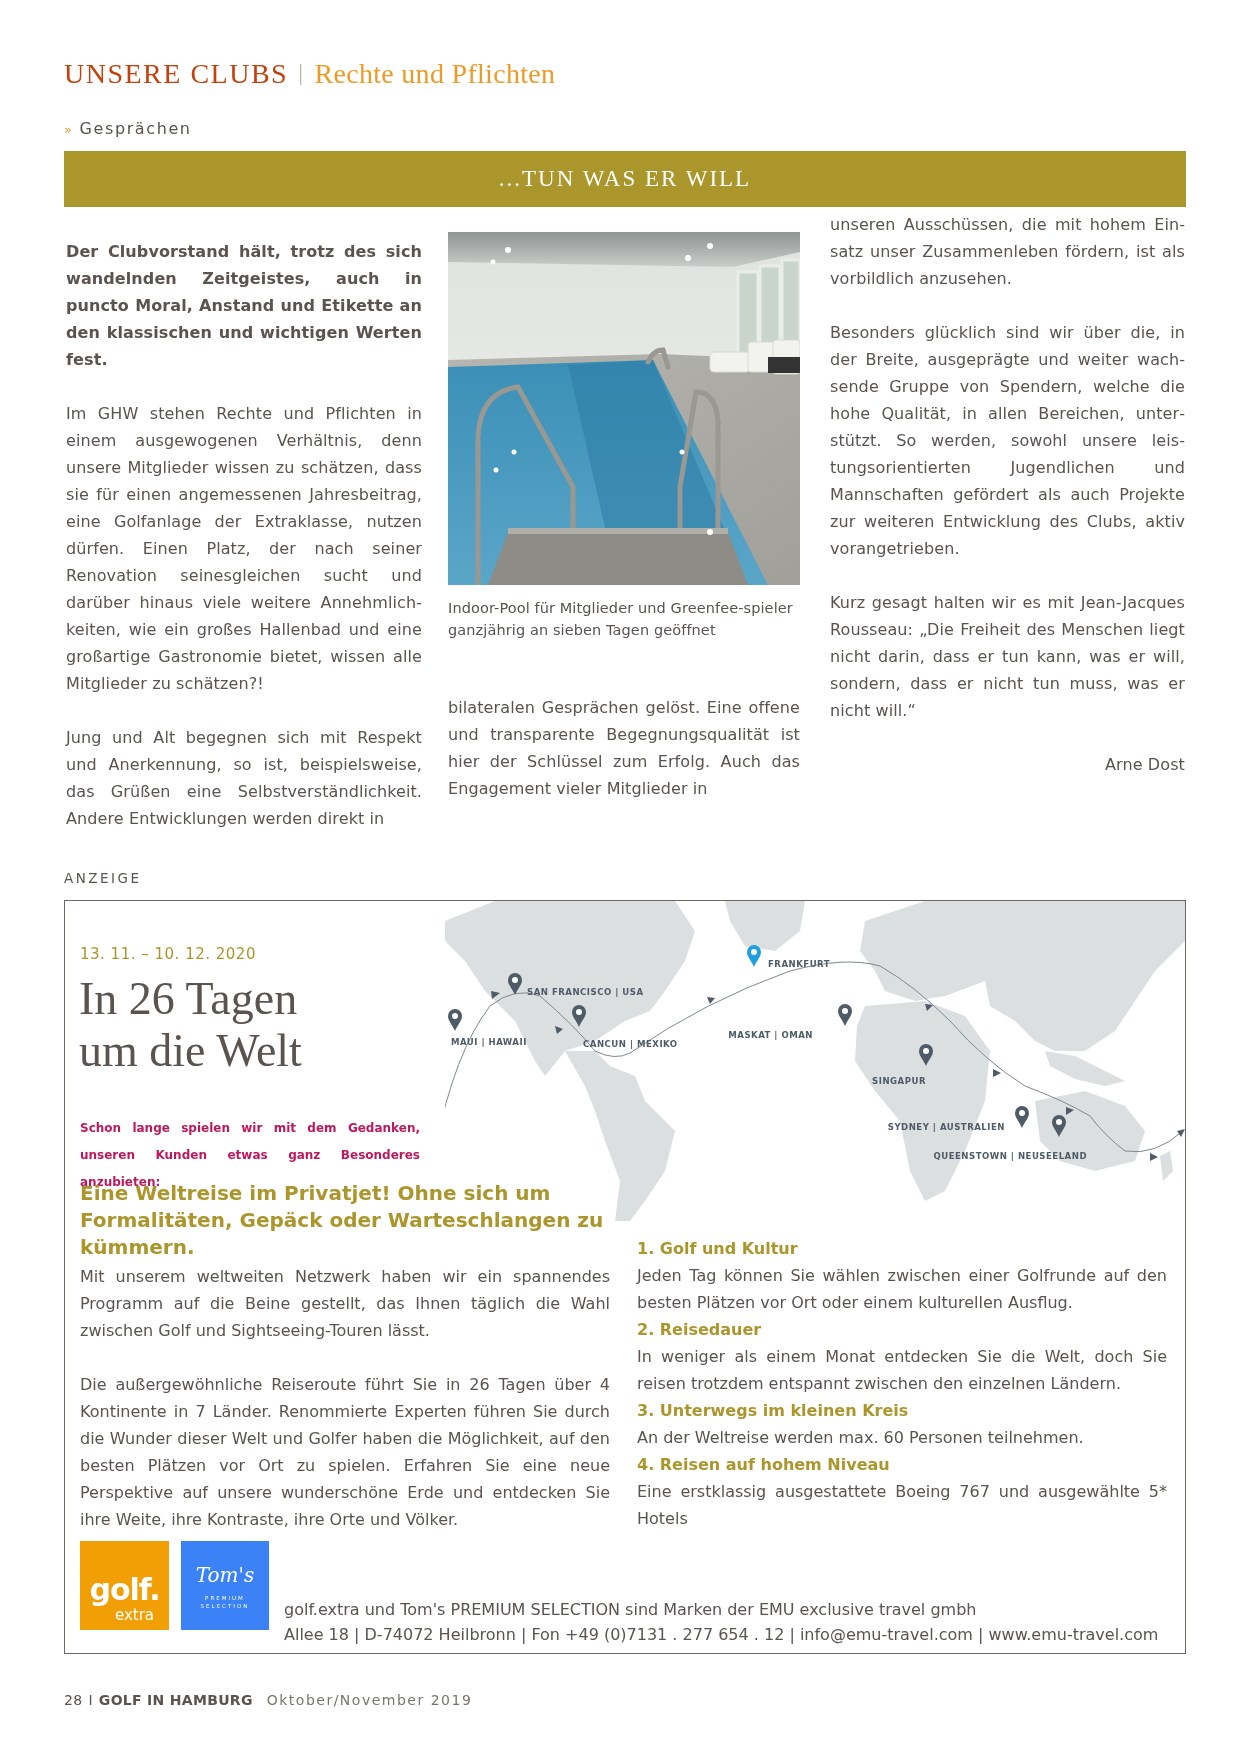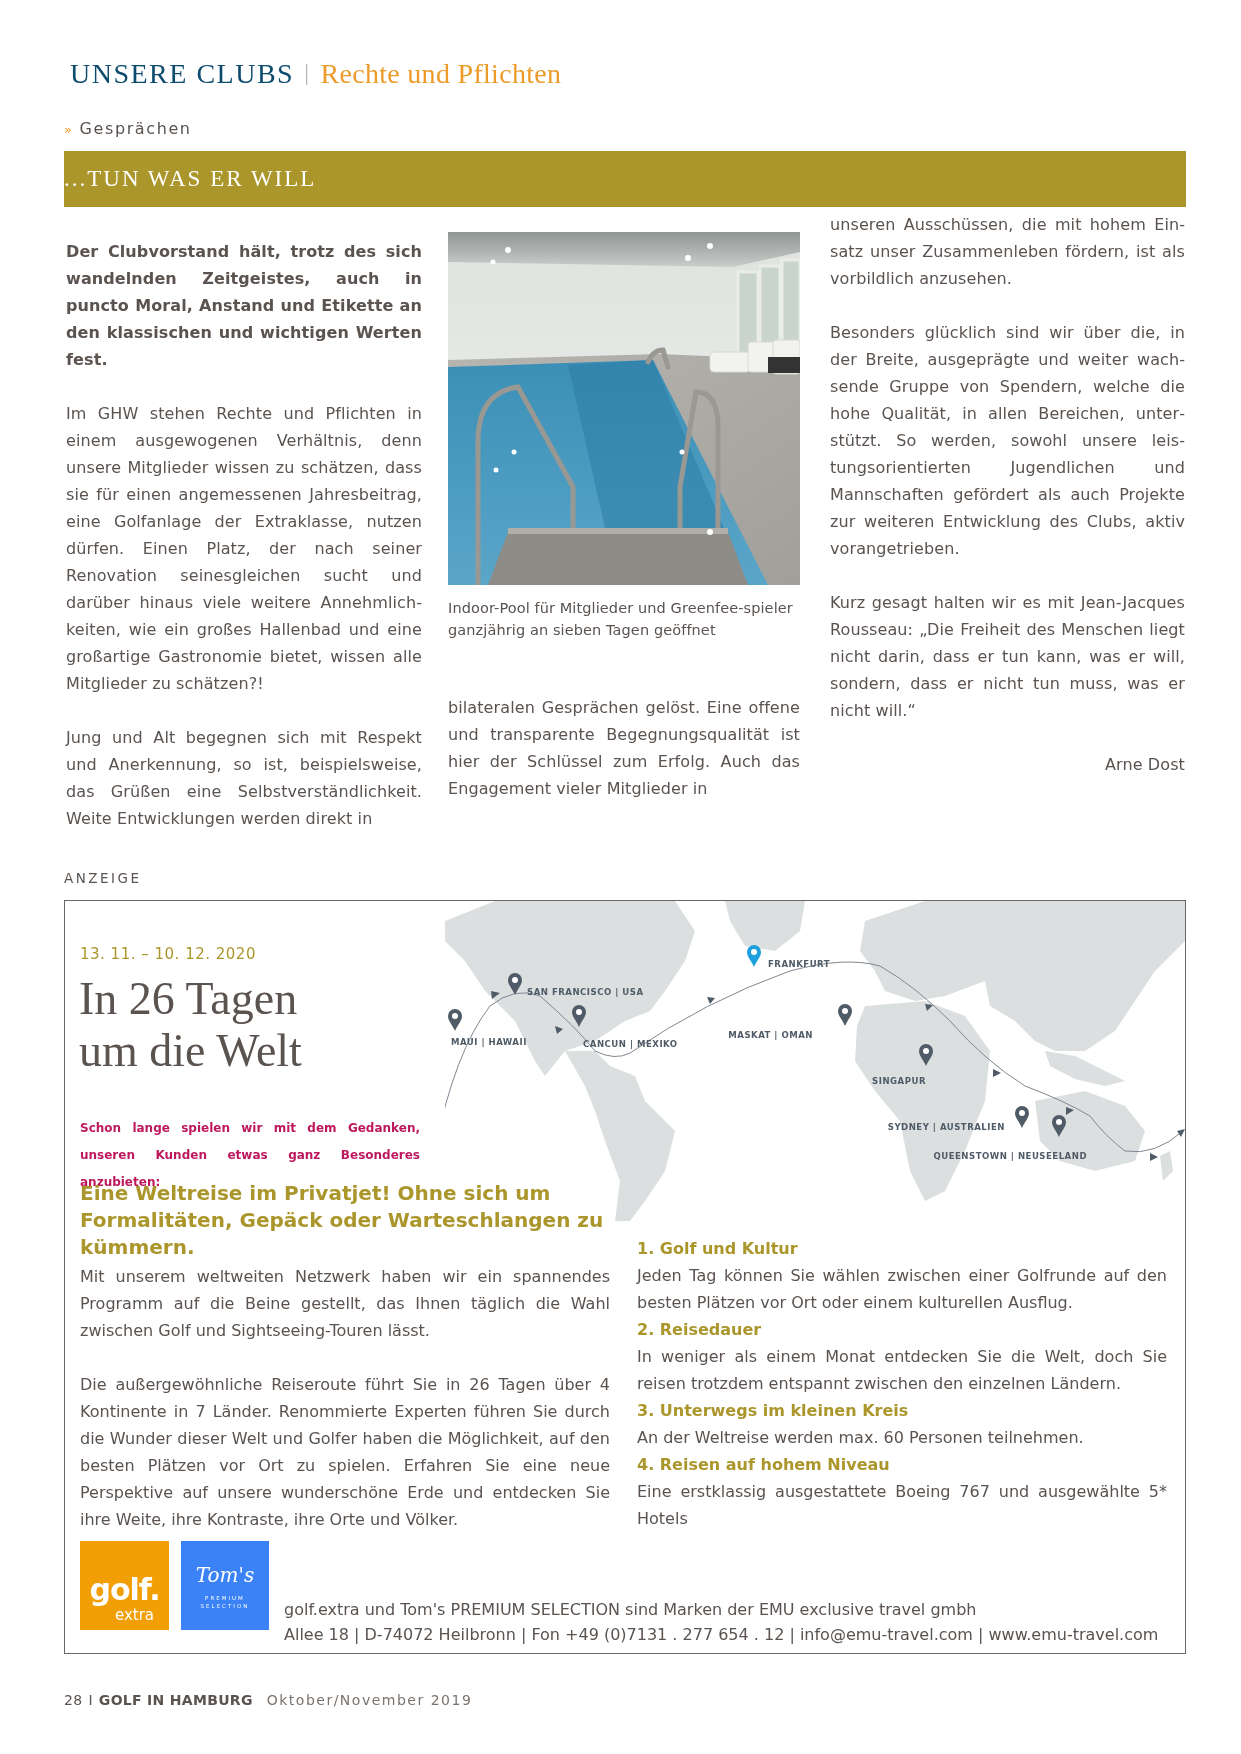--- a/index.html
+++ b/index.html
@@ -1,27 +1,27 @@
 <!DOCTYPE html>
 <html><head>
 <meta charset="utf-8">
 <style>
   * { box-sizing: border-box; margin: 0; padding: 0; }
   html, body { width: 1241px; height: 1754px; background: #ffffff; overflow: hidden; }
   body { position: relative; font-family: "DejaVu Sans", sans-serif; color: #5a534f; }
 
   .header { position: absolute; left: 64px; top: 58px; font-family: "Liberation Serif", serif; font-size: 28px; letter-spacing: 1.5px; white-space: nowrap; }
-  .header .section { color: #0c4a6e; margin-left: 6px; }
+  .header .section { color: #c2410c; }
   .header .sep { color: #b8b2ad; font-size: 24px; margin: 0 10px; position: relative; top: -3px; }
   .header .topic { color: #ec9a28; letter-spacing: 0.3px; }
 
   .breadcrumb { position: absolute; left: 64px; top: 119px; font-size: 16px; letter-spacing: 1.6px; color: #5a534f; white-space: nowrap; }
   .breadcrumb .raquo { color: #ec9a28; font-size: 13px; margin-right: 6px; }
 
-  .banner { position: absolute; left: 64px; top: 151px; width: 1122px; height: 56px; background: #ab962c; display: flex; align-items: center; justify-content: flex-start; }
+  .banner { position: absolute; left: 64px; top: 151px; width: 1122px; height: 56px; background: #ab962c; display: flex; align-items: center; justify-content: center; }
   .banner span { font-family: "Liberation Serif", serif; color: #fff; font-size: 23px; letter-spacing: 2px; }
 
   .col { position: absolute; font-size: 16px; line-height: 27px; text-align: justify; hyphens: manual; color: #5a534f; letter-spacing: 0.1px; }
   .col p { margin-bottom: 27px; }
   .col p.last { margin-bottom: 0; }
   .col .lead { font-weight: bold; }
   .col1 { left: 66px; top: 238px; width: 356px; }
   .col2 { left: 448px; top: 694px; width: 352px; }
   .col3 { left: 830px; top: 211px; width: 355px; }
   .signature { text-align: right; }
@@ -69,21 +69,21 @@
   <span class="raquo">»</span><span>Gesprächen</span>
 </div>
 
 <div class="banner">
   <span>...TUN WAS ER WILL</span>
 </div>
 
 <div class="col col1">
   <p class="lead">Der Clubvorstand hält, trotz des sich wandelnden Zeitgeistes, auch in puncto Moral, Anstand und Etikette an den klas­sischen und wichtigen Werten fest.</p>
   <p>Im GHW stehen Rechte und Pflichten in einem ausgewogenen Verhältnis, denn unsere Mitglieder wissen zu schätzen, dass sie für einen angemessenen Jahres­beitrag, eine Golfanlage der Extraklasse, nutzen dürfen. Einen Platz, der nach sei­ner Renovation seinesgleichen sucht und darüber hinaus viele weitere Annehmlich­keiten, wie ein großes Hallenbad und eine großartige Gastronomie bietet, wissen alle Mitglieder zu schätzen?!</p>
-  <p class="last">Jung und Alt begegnen sich mit Respekt und Anerkennung, so ist, beispielsweise, das Grüßen eine Selbstverständlichkeit. Weite Entwicklungen werden direkt in</p>
+  <p class="last">Jung und Alt begegnen sich mit Respekt und Anerkennung, so ist, beispielsweise, das Grüßen eine Selbstverständlichkeit. Andere Entwicklungen werden direkt in</p>
 </div>
 
 <div class="pool-photo">
   <svg width="352" height="353" viewBox="0 0 352 353">
     <defs>
       <linearGradient id="ceil" x1="0" y1="0" x2="0" y2="1">
           <stop offset="0" stop-color="#8f9594"></stop>
           <stop offset="1" stop-color="#c9cdca"></stop>
         </linearGradient>
       <linearGradient id="wall" x1="0" y1="0" x2="0" y2="1">

